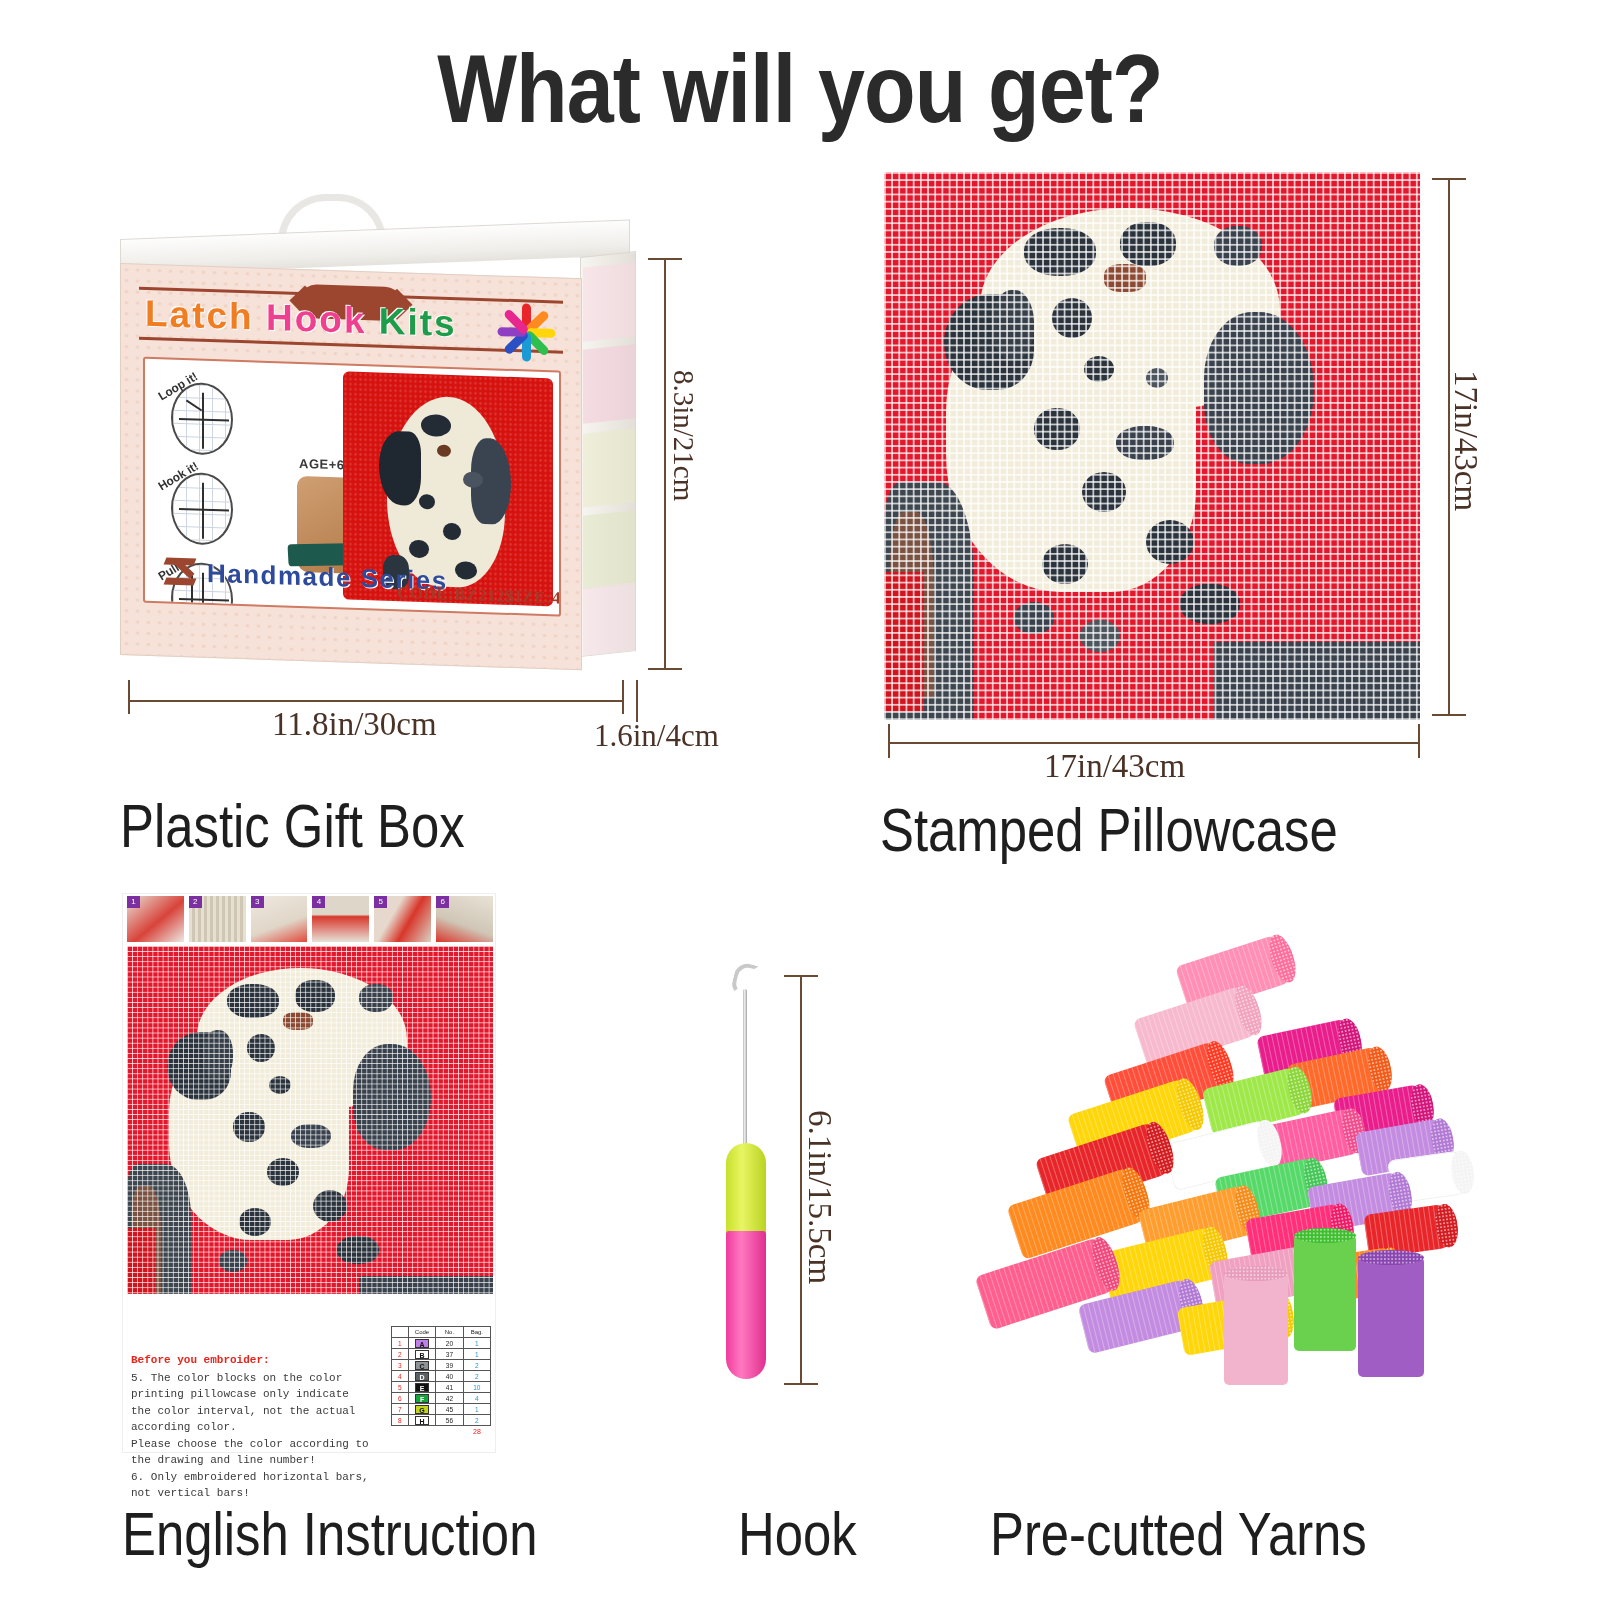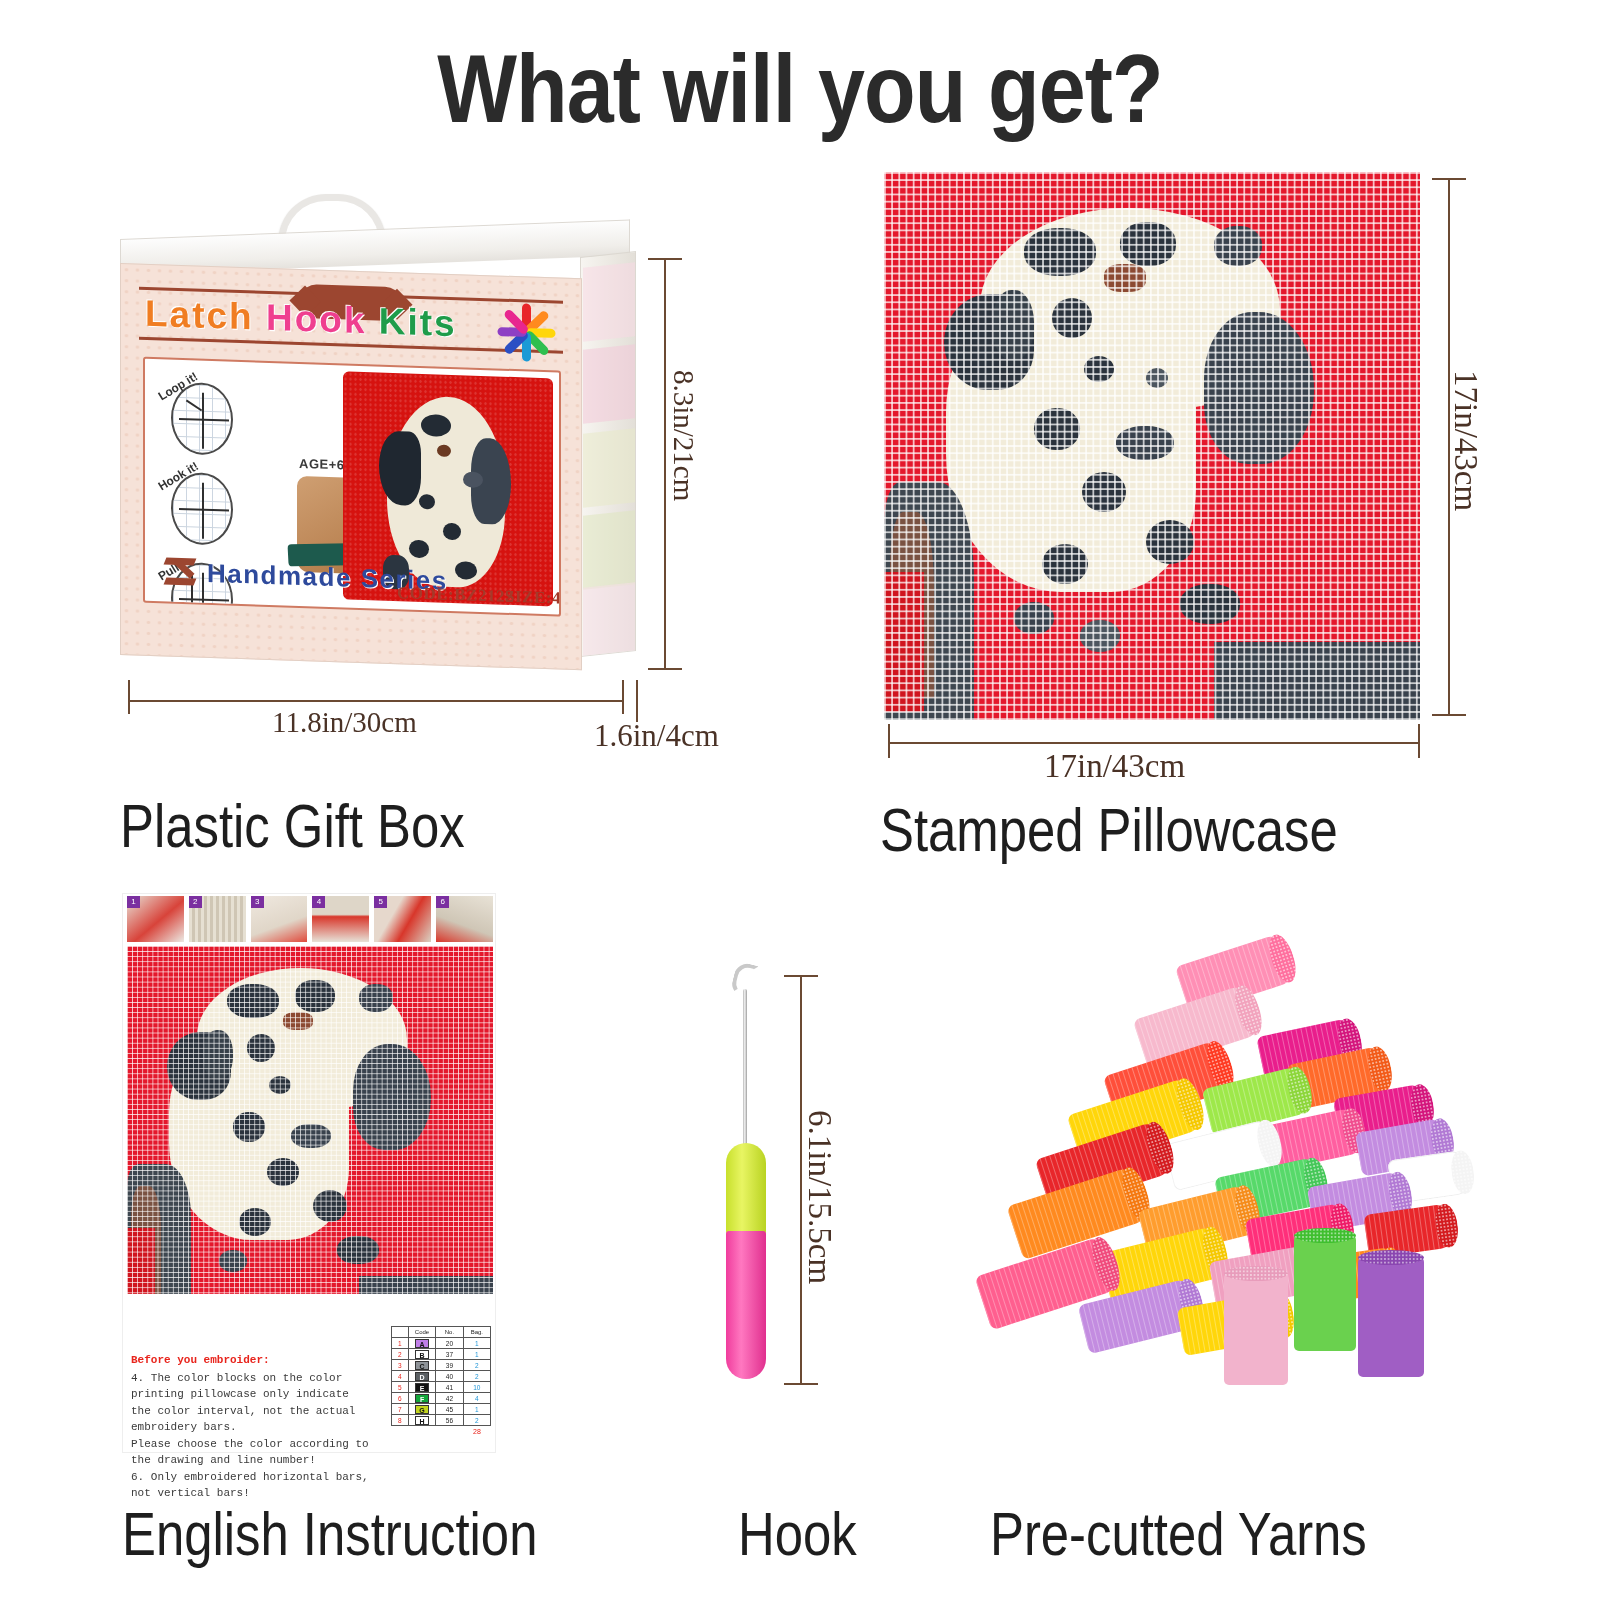--- a/index.html
+++ b/index.html
@@ -363,21 +363,21 @@
 </div>
 
 <div class="dimline" style="left:664px;top:258px;width:2px;height:412px;"></div>
 <div class="tick" style="left:648px;top:258px;width:34px;height:2px;"></div>
 <div class="tick" style="left:648px;top:668px;width:34px;height:2px;"></div>
 <div class="dim dim-v" style="left:700px;top:370px;transform:rotate(90deg);">8.3in/21cm</div>
 
 <div class="dimline" style="left:128px;top:700px;width:496px;height:2px;"></div>
 <div class="tick" style="left:128px;top:680px;width:2px;height:34px;"></div>
 <div class="tick" style="left:622px;top:680px;width:2px;height:34px;"></div>
-<div class="dim" style="left:272px;top:706px;font-size:29px;">11.8in/30cm</div>
+<div class="dim" style="left:272px;top:706px;font-size:33px;">11.8in/30cm</div>
 
 <div class="dimline" style="left:636px;top:680px;width:2px;height:42px;"></div>
 <div class="dim" style="left:594px;top:718px;font-size:31px;">1.6in/4cm</div>
 
 <div class="caption" style="left:120px;top:790px;">Plastic Gift Box</div>
 
 <div id="pillow-panel">
   <div class="canvas-grid">
     <div class="px" style="left:96px;top:36px;width:300px;height:200px;background:#f2ecda;border-radius:54% 56% 38% 42%;"></div>
     <div class="px" style="left:62px;top:120px;width:250px;height:300px;background:#f2ecda;border-radius:40% 30% 34% 46%;"></div>
@@ -462,22 +462,22 @@
     <div class="px" style="left:92px;top:304px;width:28px;height:22px;background:#39424d;border-radius:48%;"></div>
     <div class="px" style="left:0px;top:218px;width:64px;height:130px;background:#3e4750;border-radius:18% 40% 0 0;"></div>
     <div class="px" style="left:4px;top:240px;width:30px;height:108px;background:#7a5242;border-radius:30% 40% 0 0;"></div>
     <div class="px" style="left:0px;top:282px;width:28px;height:66px;background:#d0151f;"></div>
     <div class="px" style="left:232px;top:330px;width:134px;height:18px;background:#39424d;"></div>
     <div class="mesh"></div>
   </div>
 
   <div class="before-block">
     <span class="before-title">Before you embroider:</span>
-    <span>4. The color blocks on the color printing pillowcase only indicate</span><br>
-    <span>the color interval,  not the actual embroidery bars.</span><br>
+    <span>5. The color blocks on the color printing pillowcase only indicate</span><br>
+    <span>the color interval,  not the actual according color.</span><br>
     <span> Please choose the color according to the drawing and line number!</span><br>
     <span>6. Only embroidered horizontal bars, not vertical bars!</span>
   </div>
 
   <table class="color-table">
     <tbody>
         <tr>
       <th class="ct-idx"></th>
       <th class="ct-code">Code</th>
       <th class="ct-no">No.</th>

